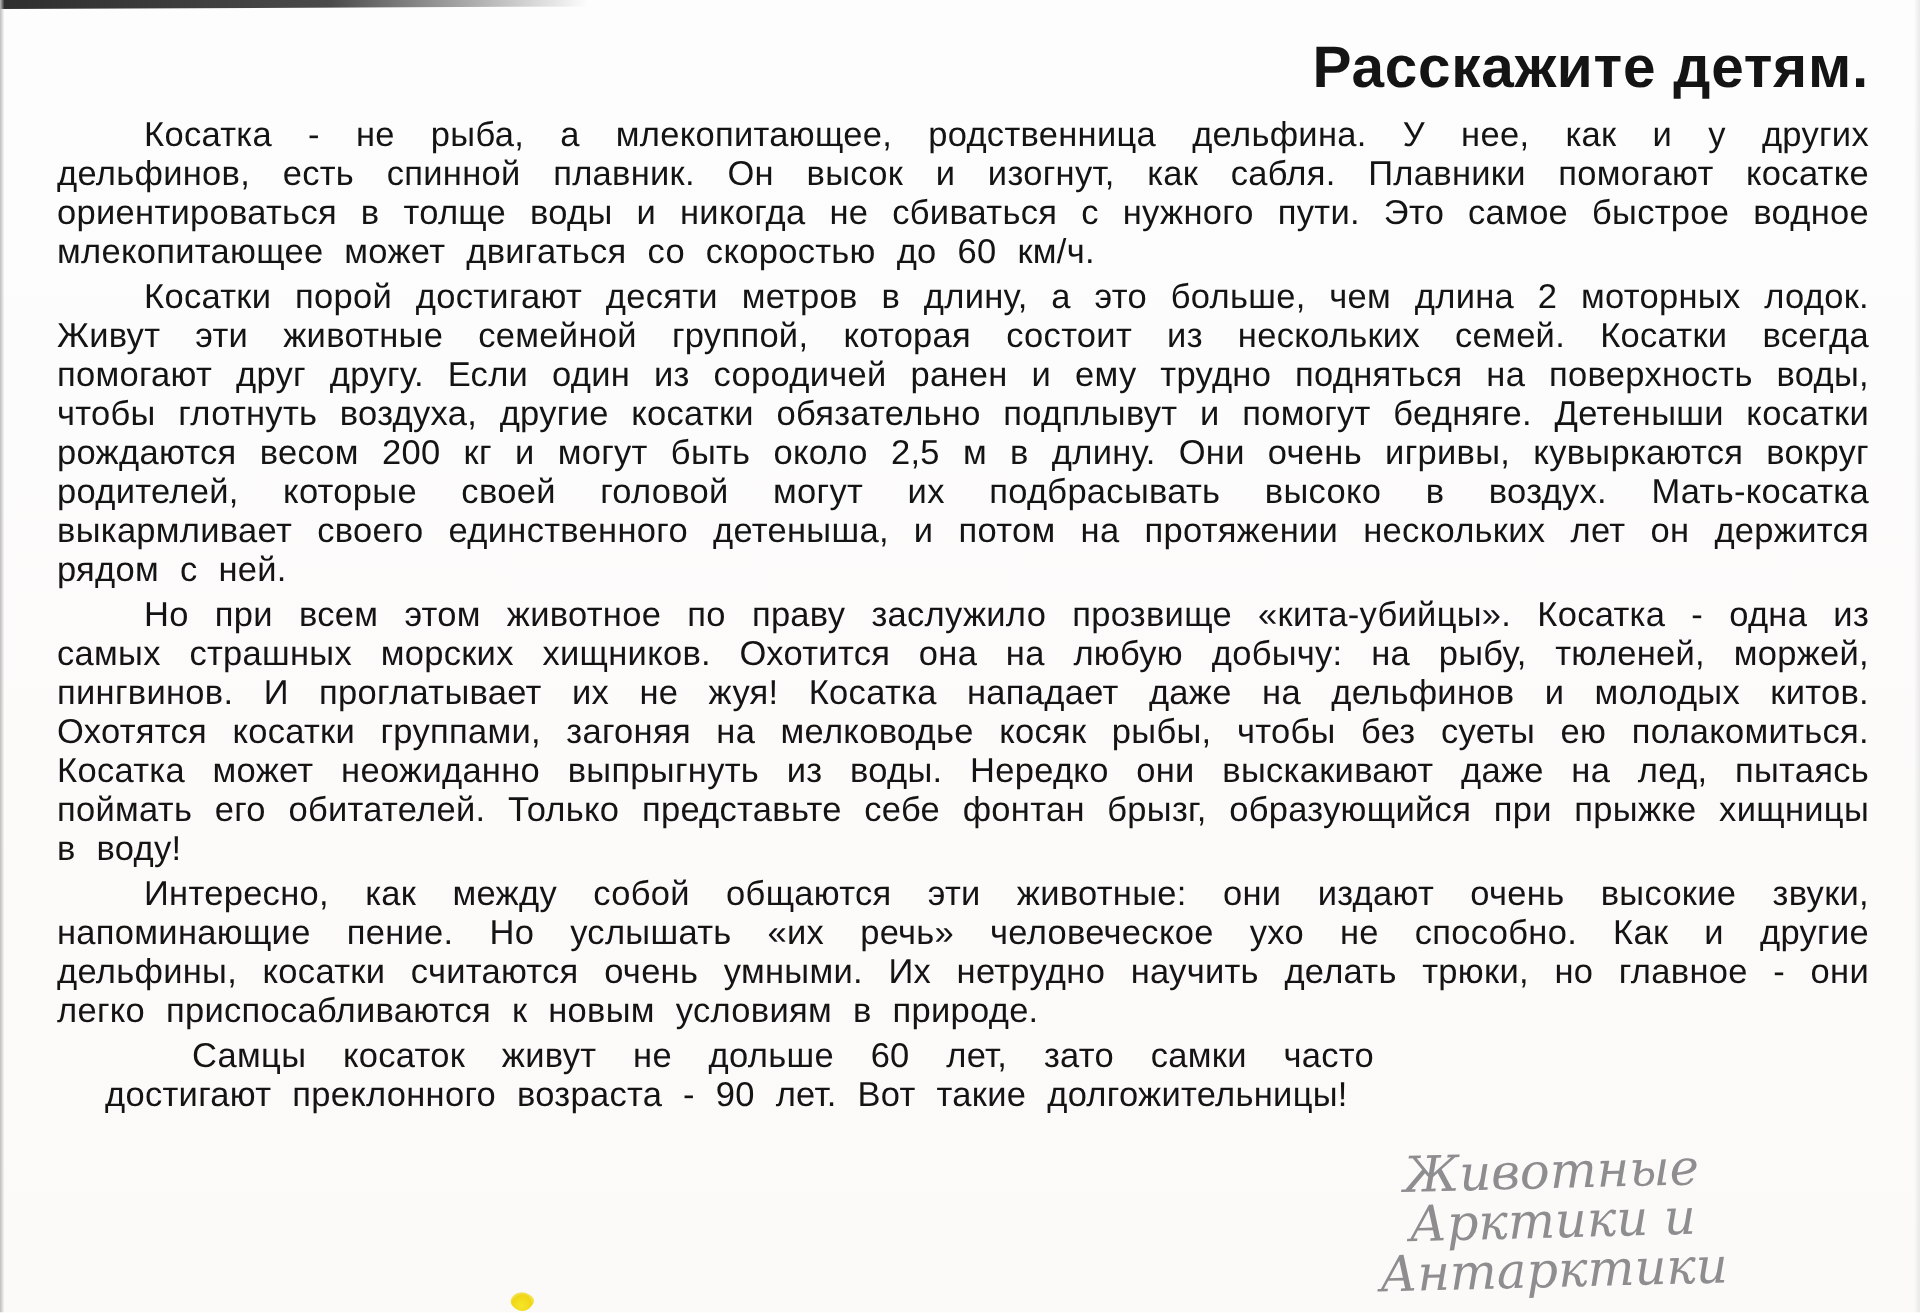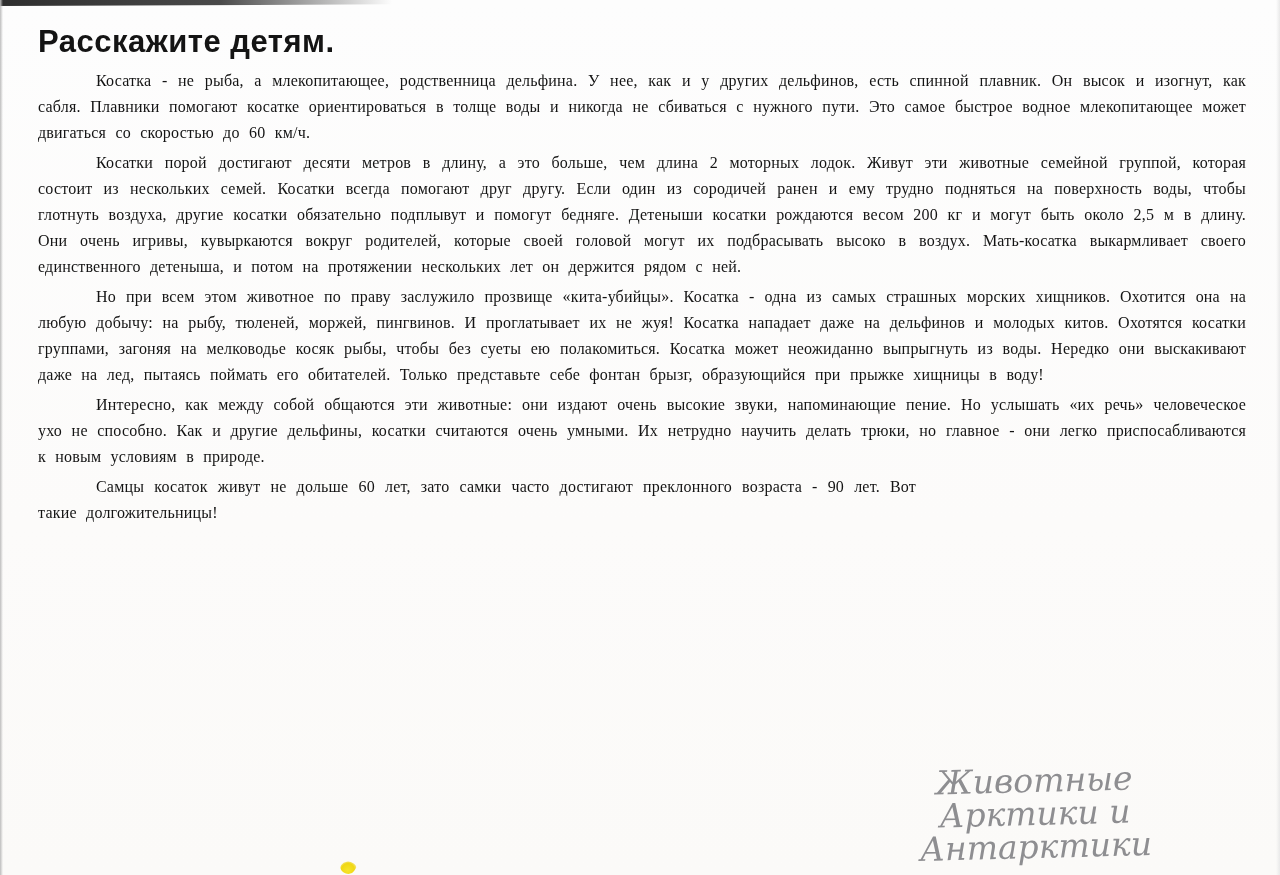--- a/index.html
+++ b/index.html
@@ -55,37 +55,38 @@
     z-index: 1;
   }
   
   .content {
     position: absolute;
     left: 38px; right: 34px; top: 24px;
     z-index: 2;
   }
   .title {
     margin: 0 0 8px 0;
-    font-size: 31px;
+    font-size: 39px;
     font-weight: bold;
     letter-spacing: 0.5px;
+    text-align: right;
   }
   .content p {
     margin: 0 0 4px 0;
-    font-size: 16px;
+    font-size: 23px;
     line-height: 26px;
     text-indent: 58px;
     text-align: justify;
     text-align-last: left;
     word-spacing: 0.32em;
     letter-spacing: 0.2px;
-    font-family: Liberation Serif, serif;
   }
   .content p.last {
     padding-right: 330px;
+    margin-left: 32px;
   }
   
   .signature {
     position: absolute;
     right: 105px; bottom: 12px;
     width: 280px;
     text-align: center;
     font-family: "DejaVu Serif", serif;
     font-style: italic;
     font-size: 33px;

